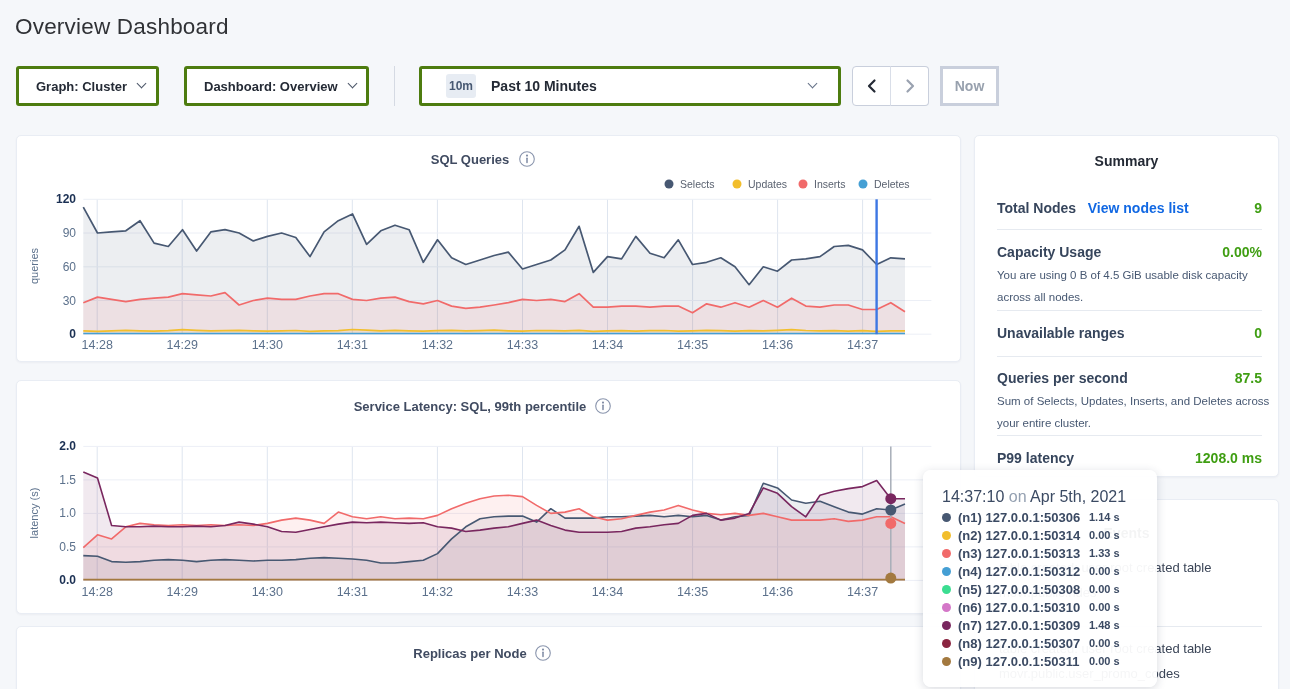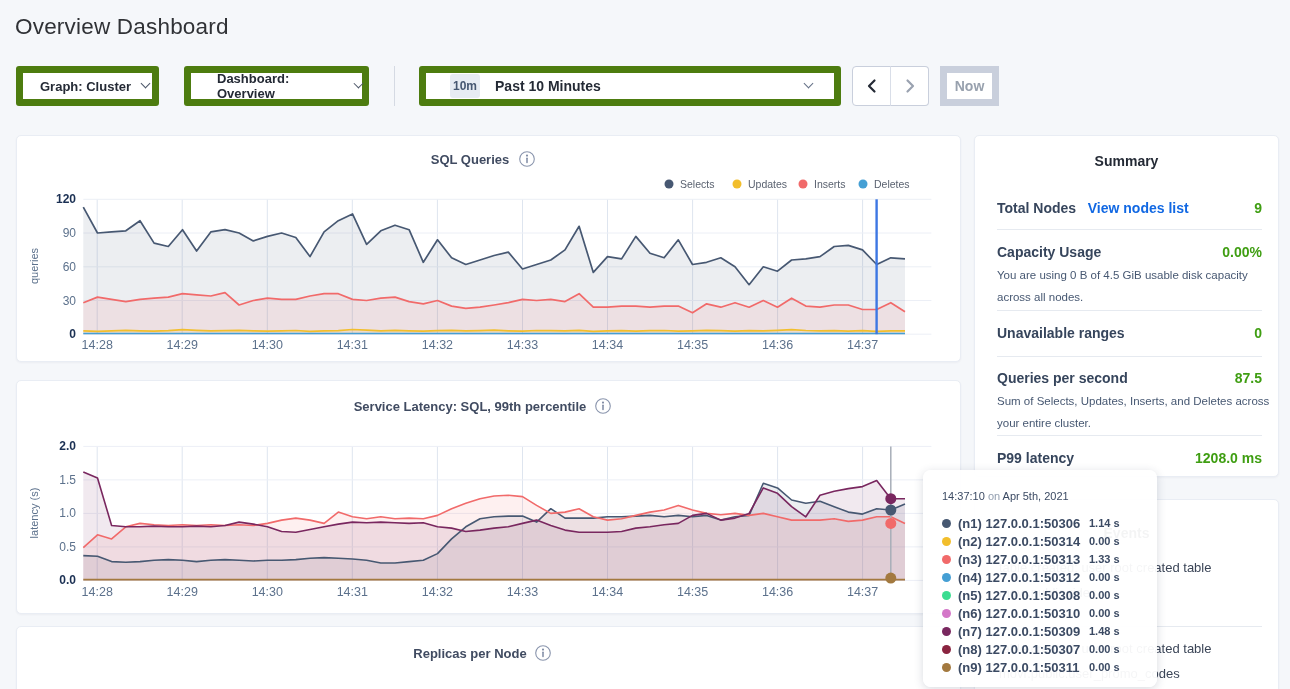--- a/index.html
+++ b/index.html
@@ -1,38 +1,38 @@
 <!DOCTYPE html>
 <html><head><meta charset="utf-8"><style>
 * { margin:0; padding:0; box-sizing:border-box; }
 html,body { width:1290px; height:689px; background:#F5F7FA; font-family:"Liberation Sans", sans-serif; position:relative; overflow:hidden; }
 .panel { position:absolute; background:#fff; border:1px solid #E9EDF4; border-radius:5px; box-shadow:0 1px 2px rgba(50,60,90,0.05); }
 h1 { position:absolute; left:15px; top:14px; font-size:22.5px; font-weight:500; color:#303236; letter-spacing:0.2px;text-align:right; }
-.btn { position:absolute; top:66px; height:40px; background:#fff; border:7px solid #4d7c0f; border-radius:3px; display:flex; align-items:center; font-size:13px; font-weight:bold; color:#242A35; }
+.btn { position:absolute; top:66px; height:40px; background:#fff; border:3px solid #4d7c0f; border-radius:3px; display:flex; align-items:center; font-size:13px; font-weight:bold; color:#242A35; }
 .chev { width:7px; height:7px; border-right:1.6px solid #4C5668; border-bottom:1.6px solid #4C5668; transform:rotate(45deg); display:inline-block; margin-left:11px; margin-top:-5px;}
 .vdiv { position:absolute; left:394px; top:66px; width:1px; height:40px; background:#D5DAE3; }
 .badge { background:#E7ECF3; color:#475872; border-radius:3px; font-size:12px; font-weight:bold; padding:5px 3px; margin-right:15px; }
 .arrowbtn { position:absolute; top:66px; width:39px; height:40px; background:#fff; border:1px solid #C9CFDC; display:flex; align-items:center; justify-content:center; }
 .tooltip { position:absolute; left:923px; top:470px; width:234px; height:217px; background:rgba(255,255,255,0.95); border-radius:8px; box-shadow:0 2px 10px rgba(40,50,80,0.18); padding:17px 0 0 19px; z-index:5; }
-.tthead { font-size:11px; color:#3B4A63; line-height:19px; margin-bottom:8px; }
+.tthead { font-size:16px; color:#3B4A63; line-height:19px; margin-bottom:2px; }
 .tthead .on { color:#94A0B1; }
 .ttrow { display:flex; align-items:center; height:18px; font-size:13px; color:#3B4A63; }
 .dot { width:9px; height:9px; border-radius:50%; display:inline-block; margin-right:7px; flex:none; }
 .addr { width:131px; flex:none; white-space:nowrap;font-weight:bold; }
 .val { font-weight:bold; font-size:11px; }
 .srow { position:absolute; left:997px; width:265px; display:flex; justify-content:space-between; font-size:14px; font-weight:bold; color:#36455C; }
 .srow .gv { color:#3F9E12; }
 .snote { position:absolute; left:997px; width:274px; font-size:11.5px; color:#475872; line-height:22px; font-weight:normal; }
 .sdiv { position:absolute; left:997px; width:265px; height:1px; background:#E6EAF0; }
 .ev { position:absolute; font-size:13px; color:#3B4557; line-height:24.5px; white-space:nowrap; }
 </style></head><body>
 <h1>Overview Dashboard</h1>
 
 <div class="btn" style="left:16px; width:143px; padding-left:17px;">Graph: Cluster<span class="chev"></span></div>
-<div class="btn" style="left:184px; width:185px; padding-left:26px;">Dashboard: Overview<span class="chev"></span></div>
+<div class="btn" style="left:184px; width:185px; padding-left:17px;">Dashboard: Overview<span class="chev"></span></div>
 <div class="vdiv"></div>
 <div class="btn" style="left:419px; width:422px; padding-left:24px; font-size:14px;"><span class="badge">10m</span>Past 10 Minutes<span class="chev" style="position:absolute;right:22px;border-color:#647086;"></span></div>
 <div class="arrowbtn" style="left:852px; border-radius:4px 0 0 4px;">
     <svg width="16" height="16" viewBox="0 0 16 16">
       <path d="M10.5 2.5 L5 8 L10.5 13.5" stroke="#242A35" stroke-width="2.2" fill="none" stroke-linecap="round" stroke-linejoin="round"></path>
     </svg>
   </div>
 <div class="arrowbtn" style="left:890px; border-radius:0 4px 4px 0; border-left:1px solid #D9DEE8;">
     <svg width="16" height="16" viewBox="0 0 16 16">
       <path d="M5.5 2.5 L11 8 L5.5 13.5" stroke="#9AA2B0" stroke-width="2.2" fill="none" stroke-linecap="round" stroke-linejoin="round"></path>

